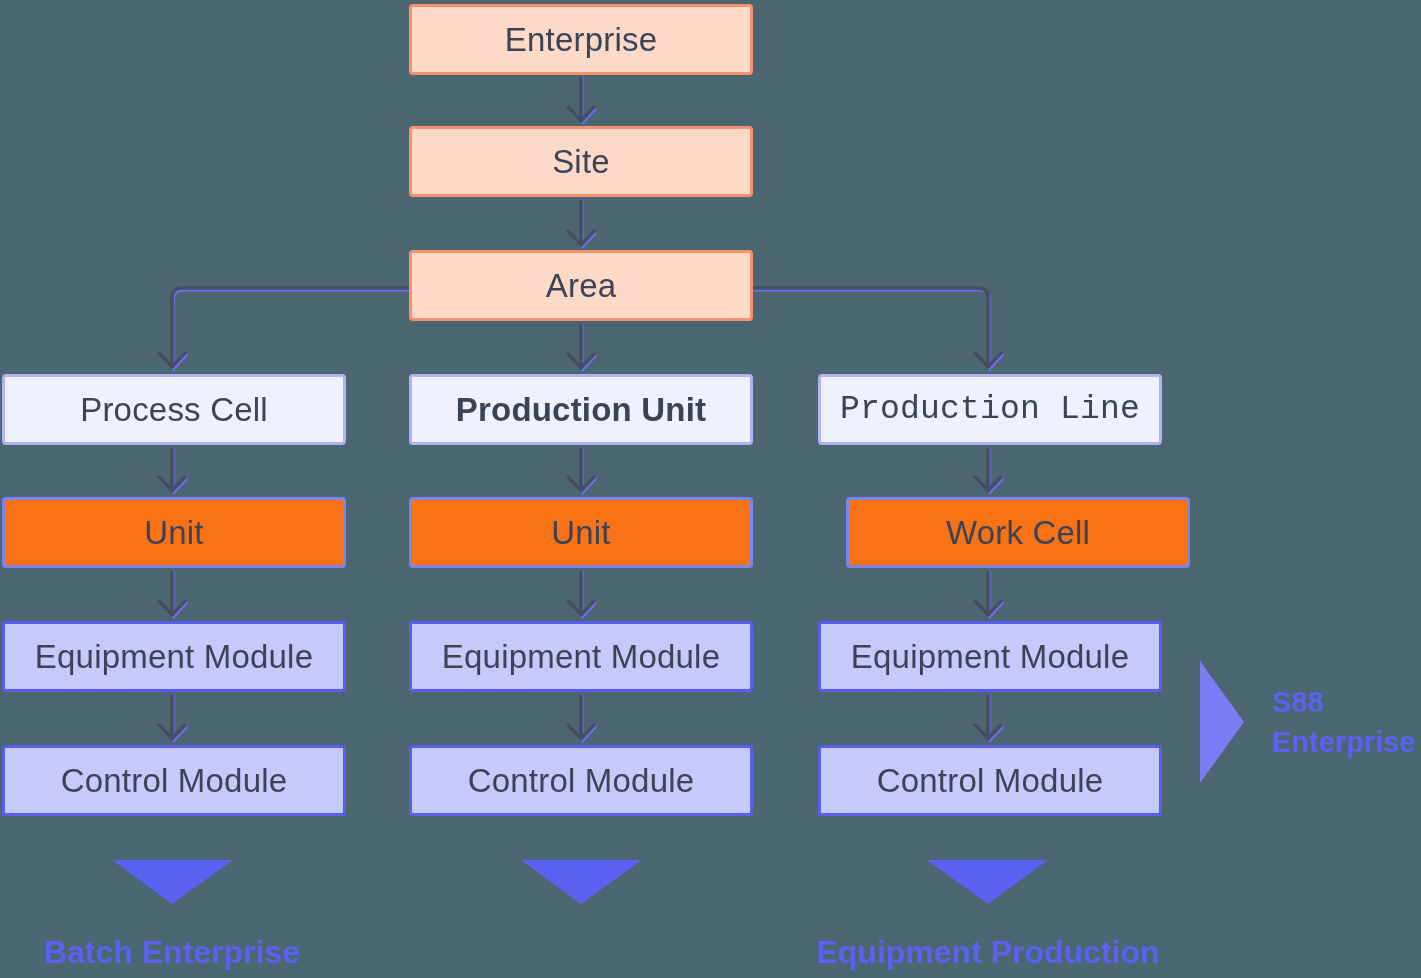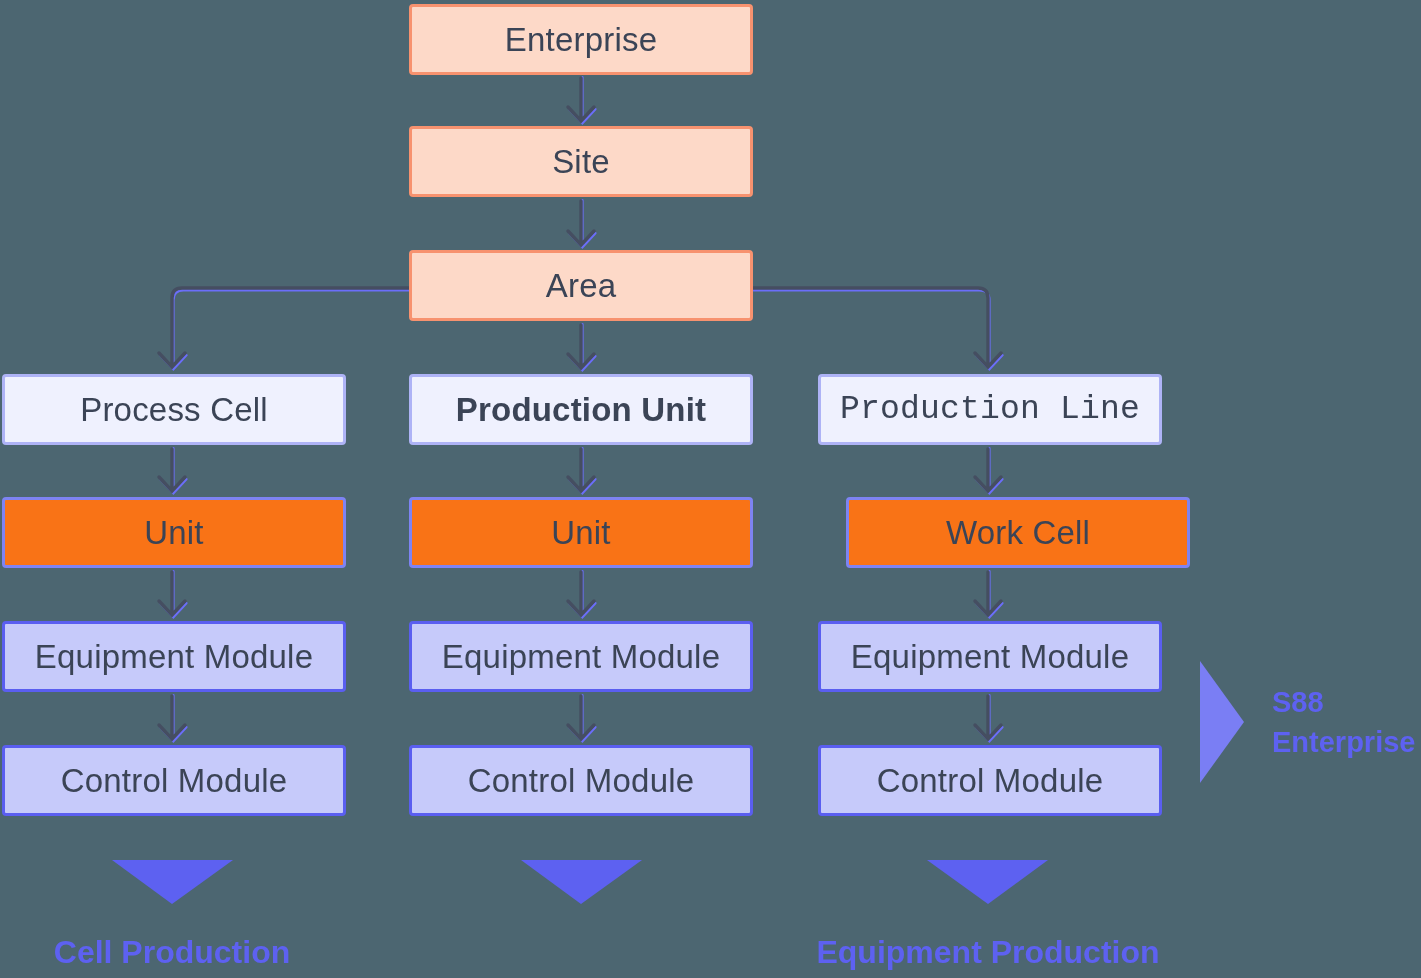--- a/index.html
+++ b/index.html
@@ -125,21 +125,21 @@
   <div class="box tier2" style="left:818px;top:497px;margin-left:28px;">
       <span>Work Cell</span>
     </div>
   <div class="box tier3" style="left:818px;top:621px;">
       <span>Equipment Module</span>
     </div>
   <div class="box tier3" style="left:818px;top:745px;">
       <span>Control Module</span>
     </div>
 
-  <div class="footer-label" style="left:0px;">Cell Production</div>
+  <div class="footer-label" style="left:0px;">Batch Enterprise</div>
   <div class="footer-label" style="left:816px;">Equipment Production</div>
 
   <div class="s88-label">
     <div>S88</div>
     <div>Enterprise</div>
   </div>
 
 </div>
 
 </body></html>

